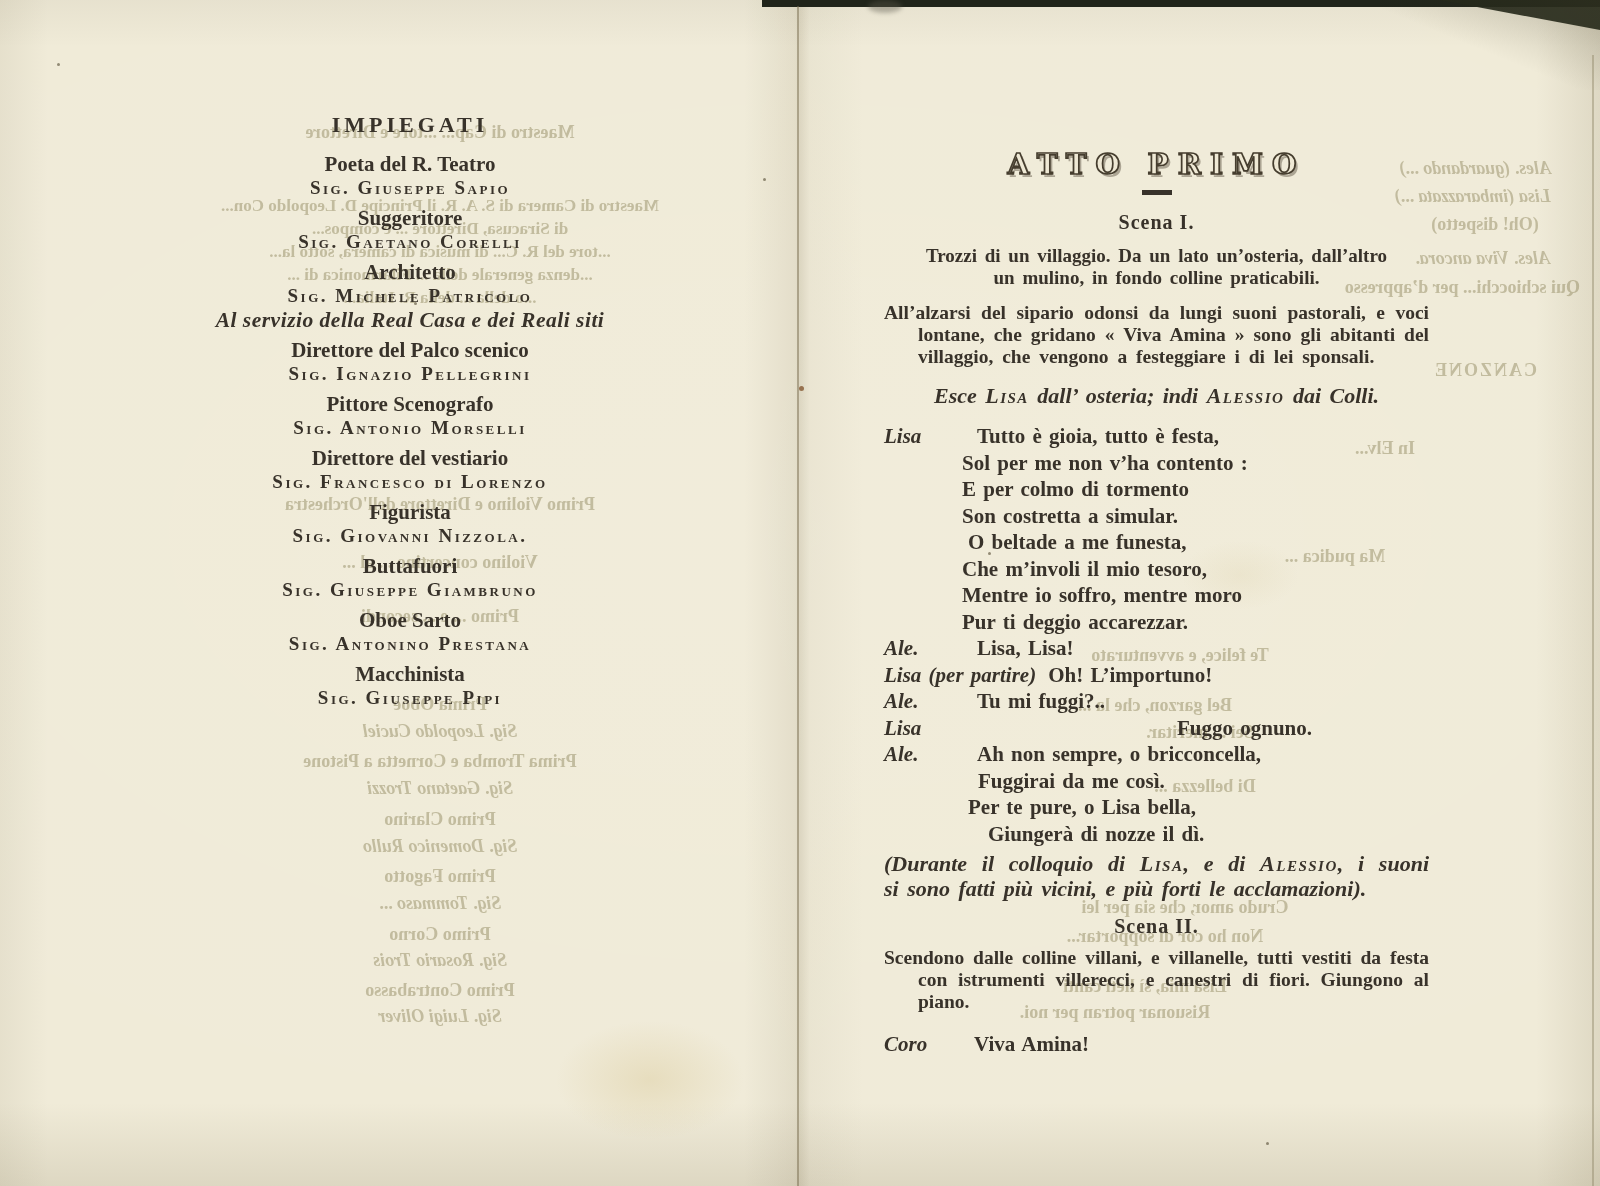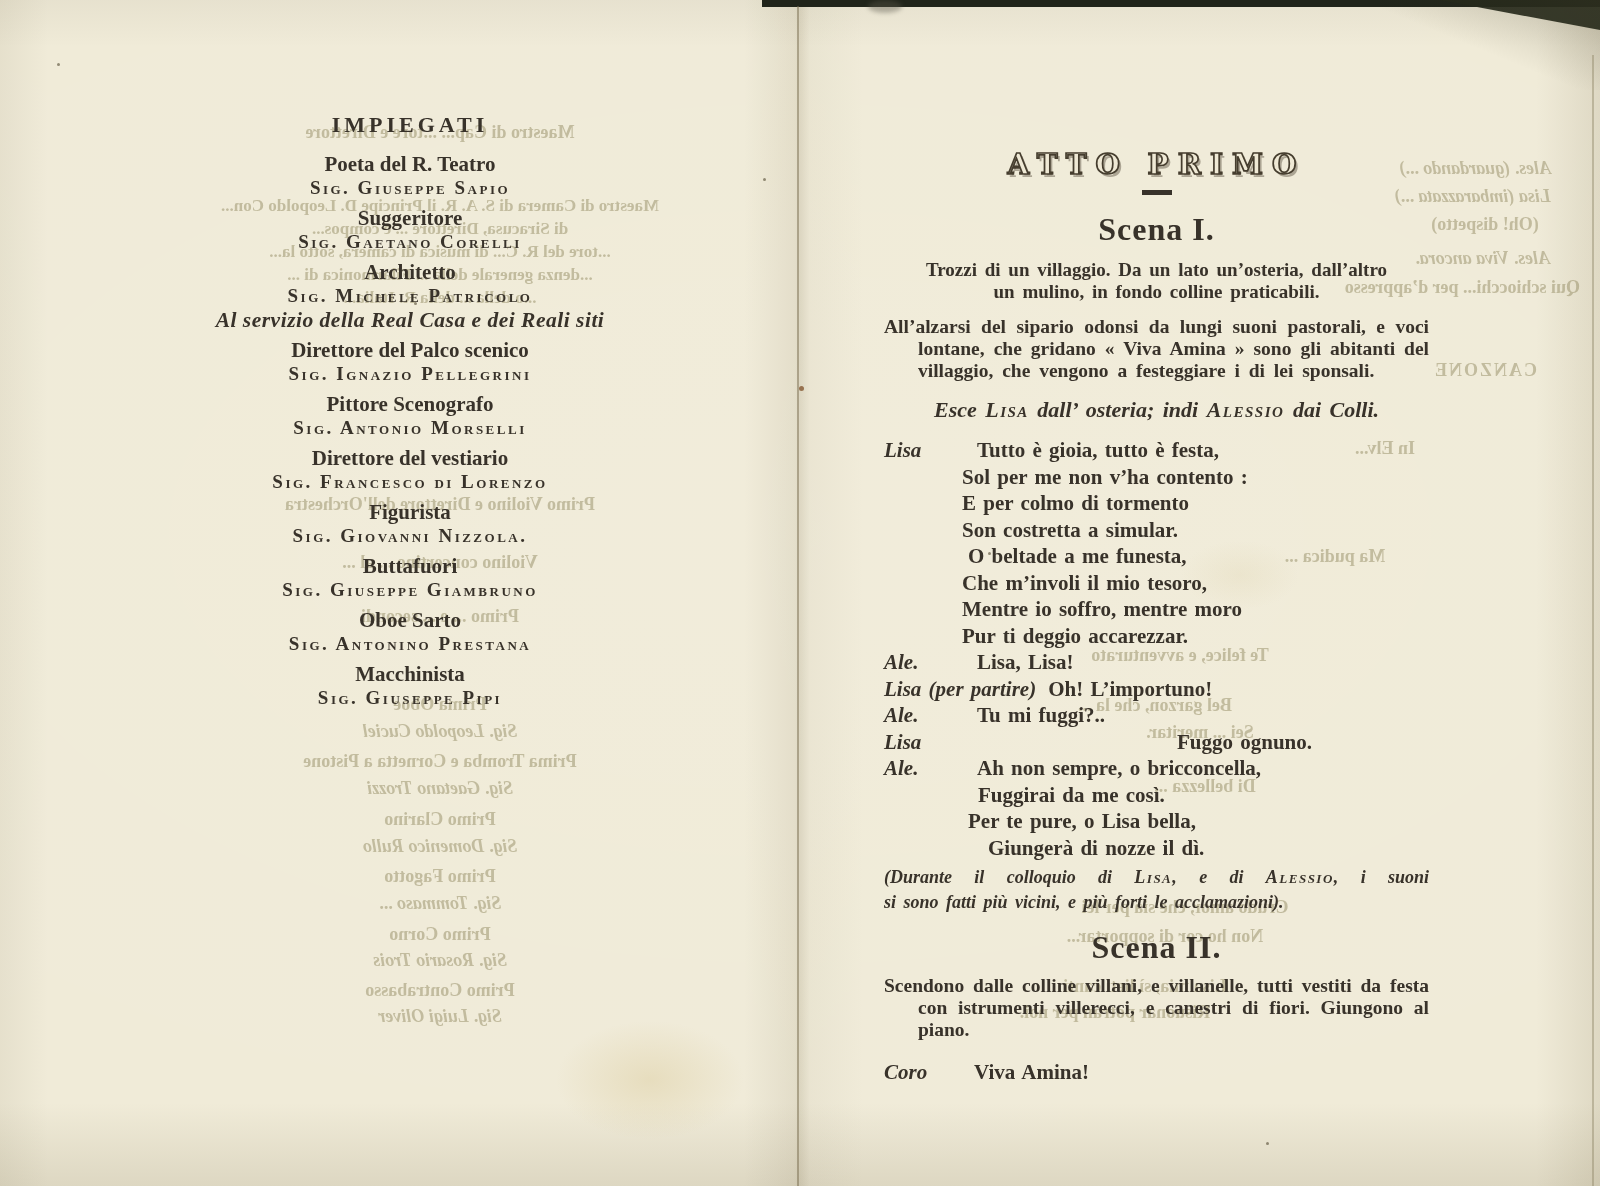--- a/index.html
+++ b/index.html
@@ -40,37 +40,37 @@
   .note{font-size:21.5px;line-height:24px;font-weight:700;font-style:italic;letter-spacing:0.5px;}
   
   .right-col{position:absolute;left:884px;top:148px;width:545px;}
   .act-title{
     text-align:center;font-family:"DejaVu Serif","Liberation Serif",serif;
     font-size:28px;font-weight:700;letter-spacing:9px;
     color:#efe9d5;-webkit-text-stroke:1.7px #453d2e;
     text-shadow:2.5px 2.5px 0 rgba(69,61,46,0.4), 0 0 1px rgba(69,61,46,0.9);
   }
   .title-dash{width:30px;height:5px;background:#38322a;margin:9px auto 0 auto;}
-  .scene-head{text-align:center;font-size:32px;font-weight:700;letter-spacing:1px;}
+  .scene-head{text-align:center;font-size:20px;font-weight:700;letter-spacing:1px;}
   .sh1{margin-top:16px;}
   .sh2{margin-top:14px;}
   .setting{margin-top:11px;text-align:center;font-size:19px;line-height:22px;font-weight:700;word-spacing:3px;}
   .direction{margin-top:13px;font-size:19.5px;line-height:22px;font-weight:700;word-spacing:4px;}
   .dir-line{padding-left:34px;}
   .dir-first{padding-left:0;}
   .jl{text-align:justify;text-align-last:justify;}
   .entrance{margin-top:15px;text-align:center;font-style:italic;font-size:22px;font-weight:700;word-spacing:3px;}
   .sc{font-variant:small-caps;letter-spacing:1.5px;}
   .dialogue{margin-top:14px;}
   .drow{display:flex;font-size:21px;line-height:26.5px;font-weight:700;word-spacing:2px;}
   .sp{font-style:italic;min-width:78px;flex:none;}
   .t-a{margin-left:15px;} .t-b{}
   .t-c12{margin-left:12px;} .t-c215{margin-left:215px;}
   .t-c38{margin-left:16px;} .t-c6{margin-left:6px;} .t-c26{margin-left:26px;}
-  .paren{margin-top:4px;font-style:italic;font-size:18px;line-height:25px;font-weight:700;word-spacing:3px;}
+  .paren{margin-top:4px;font-style:italic;font-size:22px;line-height:25px;font-weight:700;word-spacing:3px;}
   .coro-row{margin-top:18px;}
 </style>
 </head>
 <body>
 
 <div class="scan">
 
   <div class="top-strip"></div>
   <div class="corner-wedge"></div>
   <div class="corner-shade"></div>

